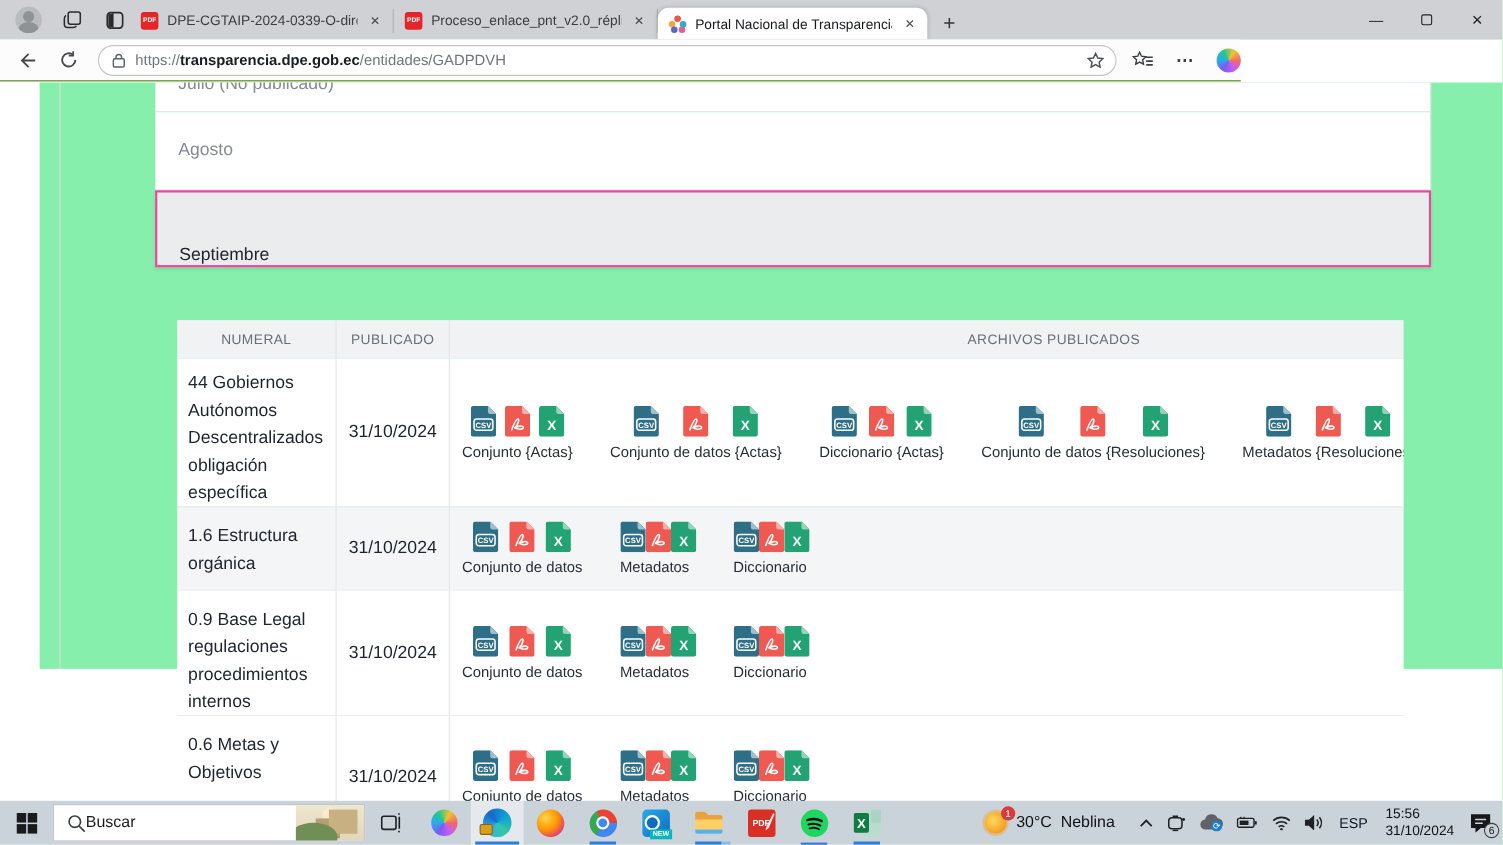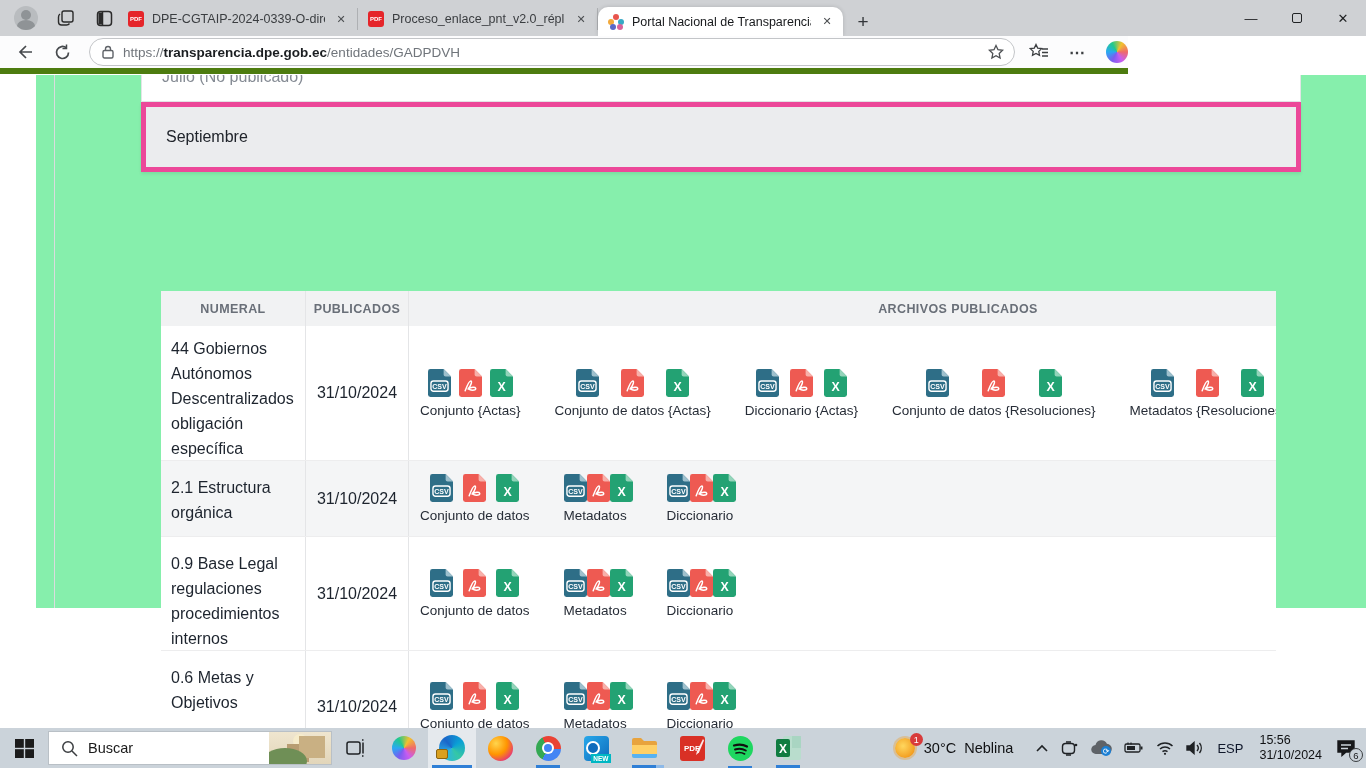--- a/index.html
+++ b/index.html
@@ -24,70 +24,70 @@
   .newtab { width:28px; height:28px; margin:4px 0 0 6px; display:flex; align-items:center; justify-content:center; font-size:19px; color:#33363a; font-weight:300; }
   .favicon { width:16px; height:16px; flex:0 0 16px; }
   .fav-pdf { background:#e5252a; border-radius:3px; color:#fff; font-size:6px; font-weight:bold; display:flex; align-items:center; justify-content:center; }
   .fav-portal { position:relative; }
   .fav-portal i { position:absolute; width:6px; height:6px; border-radius:50%; }
   .win-controls { position:absolute; right:0; top:0; height:36px; display:flex; }
   .wc { width:46px; height:36px; display:flex; align-items:center; justify-content:center; color:#202224; font-size:13px; }
   .wc .box { width:10px; height:10px; border:1.2px solid #202224; border-radius:2px; }
 
   
-  .toolbar { position:absolute; top:36px; left:0; width:1128px; height:38px; background:#fcfcfd; border-bottom:6px solid #4d7c0f; display:flex; align-items:center;justify-content:flex-end; }
+  .toolbar { position:absolute; top:36px; left:0; width:1128px; height:38px; background:#fcfcfd; border-bottom:1px solid #4d7c0f; display:flex; align-items:center; }
   .nav-ico { width:30px; height:30px; display:flex; align-items:center; justify-content:center; color:#46494d; }
   .nav-ico svg { stroke:#46494d; }
   .back { margin-left:12px; } .reload { margin-left:14px; }
   .urlbar { margin-left:14px; width:1128px; height:28px; background:#fff; border:1px solid #c3c5c8; border-radius:14px; display:flex; align-items:center; padding:0 10px 0 12px; }
   .urlbar .lock { margin-right:9px; display:flex; }
   .urltext { flex:1; font-size:13.5px; color:#70757b; white-space:nowrap; overflow:hidden; }
   .urltext .host { color:#1b1e21; font-weight:bold; }
   .star { display:flex; }
   .after-url { display:flex; align-items:center; gap:20px; margin-left:14px; }
   .copilot { width:22px; height:22px; border-radius:50%; background:conic-gradient(from 210deg,#7a5cf0,#2aa9f2,#21c98c,#f2c12e,#ef6a6a,#c85cf0,#7a5cf0); }
 
   
   .viewport { position:absolute; top:75px; left:0; width:1366px; height:533px; background:#86efac;margin-left:36px; }
   .edge-line-l { position:absolute; left:18px; top:0; bottom:0; width:1px; background:#dadcde; }
   .accordion { position:absolute; left:105px; top:0; width:1160px; }
   .acc-row { border:1px solid #e3e4e6; border-top:none; height:71px; display:flex; align-items:center; padding:0 20px; font-size:16px; color:#858b94; background:#fff; }
   .acc-row.cut { height:27px; overflow:hidden; align-items:flex-start; border-bottom:1px solid #e3e4e6; }
   .acc-row.cut span { margin-top:-7px; display:block; }
-  .acc-row.selected { background:#ebecee; border:5px solid #ec4899; color:#20242b; box-shadow:0 2px 3px rgba(0,0,0,.08); height:70px; }
+  .acc-row.selected { background:#ebecee; border:2px solid #ec4899; color:#20242b; box-shadow:0 2px 3px rgba(0,0,0,.08); height:70px;align-items:flex-end; }
 
   
   .tablewrap { position:absolute; left:125px; top:216px; width:1115px; overflow:hidden; }
   .tbl { width:1346px; }
   .trow { display:flex; border-bottom:1px solid #ededee; background:#fff; }
   .trow.head { background:#f1f2f3; border-bottom:none; height:35px; }
   .trow.shaded { background:#f4f5f6; }
   .c1 { width:145px; border-right:1px solid #e4e5e7; padding:10px 8px 10px 10px; font-size:16px; line-height:25px; color:#1d242e; }
   .c2 { width:103px; border-right:1px solid #e4e5e7; display:flex; align-items:center; justify-content:center; font-size:16px; color:#1d242e; }
   .c3 { width:1098px; display:flex; align-items:center; gap:34px; padding-left:11px; overflow:hidden; }
-  .head .c1,.head .c2,.head .c3 { font-size:12.5px; color:#696f78; letter-spacing:.4px; display:flex; align-items:center; justify-content:center; padding:0; line-height:normal;font-weight:bold; }
+  .head .c1,.head .c2,.head .c3 { font-size:12.5px; color:#696f78; letter-spacing:.4px; display:flex; align-items:center; justify-content:center; padding:0; line-height:normal; }
   .fgroup { display:inline-flex; flex-direction:column; flex:0 0 auto; }
   .ficons { display:flex; justify-content:space-evenly; align-items:flex-end; margin-bottom:6px; }
   .flabel { font-size:13.5px; color:#272d37; white-space:nowrap; }
   .fi { display:flex; }
 
   
   .scrollbar { position:absolute; right:0; top:0; width:20px; height:653px; background:#fbfbfb; border-left:1px solid #ececec; }
   .sb-arrow { position:absolute; left:0; width:20px; height:16px; display:flex; align-items:center; justify-content:center; color:#8a8d90; font-size:8px; }
   .sb-thumb { position:absolute; left:4px; top:174px; width:12px; height:90px; border-radius:6px; background:#9b9ea1; }
 
   
   .taskbar { position:absolute; left:0; top:728px; width:1366px; height:40px; background:#cbd3da; display:flex; align-items:center; }
   .tb-ico { width:48px; height:40px; display:flex; align-items:center; justify-content:center; position:relative; flex:0 0 48px; }
   .runline { position:absolute; bottom:0; left:12px; width:24px; height:3px; background:#2f7fd6; }
   .runline.wide { left:4px; width:40px; }
   .runline.two:after { content:""; position:absolute; right:-8px; top:0; width:8px; height:3px; background:#8db9e8; }
   .tb-ico.activeapp { background:rgba(255,255,255,.5); }
   .searchbox { margin-left:0; width:284px; height:34px; background:#fff; border:1px solid #b9c0c6; display:flex; align-items:center; position:relative; flex:0 0 284px; }
-  .searchbox .ph { font-size:14.5px; color:#1b1b1b; margin-left:10px; }
+  .searchbox .ph { font-size:14.5px; color:#1b1b1b; }
   .search-img { position:absolute; right:0; top:0; width:62px; height:32px; overflow:hidden; background:linear-gradient(#efe6cf,#e2d6ba); }
   .search-img .hill { position:absolute; left:-6px; bottom:-10px; width:44px; height:26px; border-radius:50%; background:#6f8f56; }
   .search-img .castle { position:absolute; right:6px; top:4px; width:26px; height:22px; background:#c9b083; box-shadow:-14px 6px 0 -2px #b89d72; }
   .search-img .moon { position:absolute; left:24px; top:2px; width:14px; height:14px; border-radius:50%; background:#f6eccb; }
   .circle { border-radius:50%; }
   .tray { margin-left:auto; display:flex; align-items:center; height:40px; }
   .tray-item { display:flex; align-items:center; justify-content:center; height:40px; padding:0 6px; position:relative; }
   .weather-txt { font-size:14.5px; color:#101113; margin:0 10px 0 4px; white-space:nowrap; }
   .sunwrap { position:relative; width:26px; height:26px; }
   .sun { position:absolute; left:1px; top:3px; width:20px; height:20px; border-radius:50%; background:radial-gradient(circle at 40% 40%, #ffd75e, #f29b1d 75%); box-shadow:0 0 0 2px rgba(242,155,29,.35); }
@@ -193,30 +193,33 @@
   </div>
 </div>
 
 <div class="viewport">
   <div class="edge-line-l"></div>
 
   <div class="accordion">
     <div class="acc-row cut">
       <span>Julio (No publicado)</span>
     </div>
+    <div class="acc-row">
+      <span>Agosto</span>
+    </div>
     <div class="acc-row selected">
       <span>Septiembre</span>
     </div>
   </div>
 
   <div class="tablewrap">
     <div class="tbl">
       <div class="trow head">
         <div class="c1">NUMERAL</div>
-        <div class="c2">PUBLICADOS</div>
+        <div class="c2">PUBLICADO</div>
         <div class="c3">ARCHIVOS PUBLICADOS</div>
       </div>
 
       <div class="trow" style="height:135px;">
         <div class="c1">44 Gobiernos Autónomos Descentralizados obligación específica</div>
         <div class="c2">31/10/2024</div>
         <div class="c3">
           <span class="fgroup">
               <span class="ficons">
   <a class="fi">
@@ -349,21 +352,21 @@
       <text x="14" y="27" font-size="15" font-weight="bold" fill="#fff" text-anchor="middle">X</text>
     </svg>
   </a>
 </span>
               <span class="flabel">Metadatos {Resoluciones}</span>
             </span>
         </div>
       </div>
 
       <div class="trow shaded" style="height:76px;">
-        <div class="c1" style="padding-top:14px;">2.1 Estructura orgánica</div>
+        <div class="c1" style="padding-top:14px;">1.6 Estructura orgánica</div>
         <div class="c2">31/10/2024</div>
         <div class="c3">
           <span class="fgroup">
               <span class="ficons">
   <a class="fi">
     <svg width="23" height="28" viewBox="0 0 28 34">
       <path d="M3 0h16l9 9v22a3 3 0 0 1-3 3H3a3 3 0 0 1-3-3V3a3 3 0 0 1 3-3z" fill="#2e6e87"></path>
       <path d="M19 0l9 9h-6.5A2.5 2.5 0 0 1 19 6.5z" fill="#9ec0cd"></path>
       <rect x="3.6" y="14.5" width="20.8" height="12.5" rx="3" fill="none" stroke="#fff" stroke-width="1.7"></rect>
       <text x="14" y="24.3" font-size="8.6" font-weight="bold" fill="#fff" text-anchor="middle">CSV</text>

